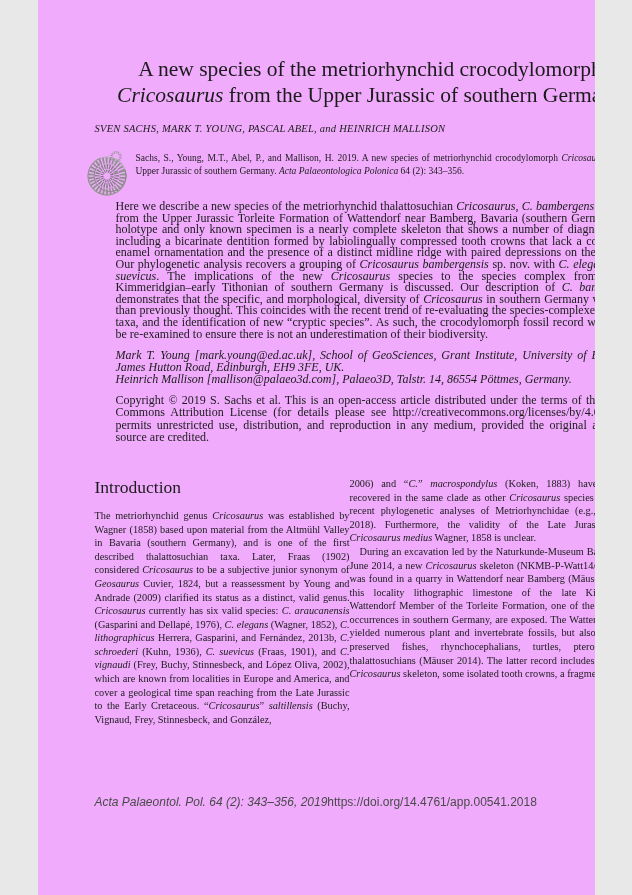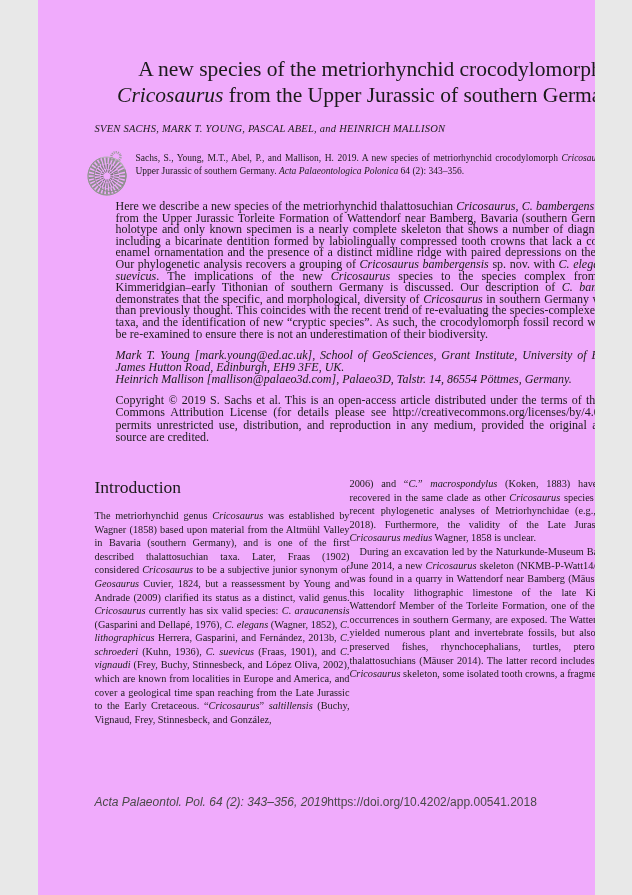--- a/index.html
+++ b/index.html
@@ -114,15 +114,15 @@
       <div class="col-right">
         <p class="body-text p-plain">2006) and “<i>C.</i>” <i>macrospondylus</i> (Koken, 1883) have not been recovered in the same clade as other <i>Cricosaurus</i> species in the most recent phylogenetic analyses of Metriorhynchidae (e.g., Ősi et al. 2018). Furthermore, the validity of the Late Jurassic species <i>Cricosaurus medius</i> Wagner, 1858 is unclear.</p>
         <p class="body-text p-indent">During an excavation led by the Naturkunde-Museum Bamberg on 5 June 2014, a new <i>Cricosaurus</i> skeleton (NKMB-P-Watt14/274; Fig. 1) was found in a quarry in Wattendorf near Bamberg (Mäuser 2015). At this locality lithographic limestone of the late Kimmeridgian Wattendorf Member of the Torleite Formation, one of the oldest such occurrences in southern Germany, are exposed. The Wattendorf quarry yielded numerous plant and invertebrate fossils, but also exquisitely preserved fishes, rhynchocephalians, turtles, pterosaurs, and thalattosuchians (Mäuser 2014). The latter record includes, next to the <i>Cricosaurus</i> skeleton, some isolated tooth crowns, a fragmentary ros-</p>
       </div>
     </div>
 
   </div>
 
   <div class="footer">
     <span class="footer-left">Acta Palaeontol. Pol. 64 (2): 343–356, 2019</span>
-    <span class="footer-right">https://doi.org/10.4202/app.00541.2018</span>
+    <span class="footer-right">https://doi.org/14.4761/app.00541.2018</span>
   </div>
 </div>
 
 </body></html>

